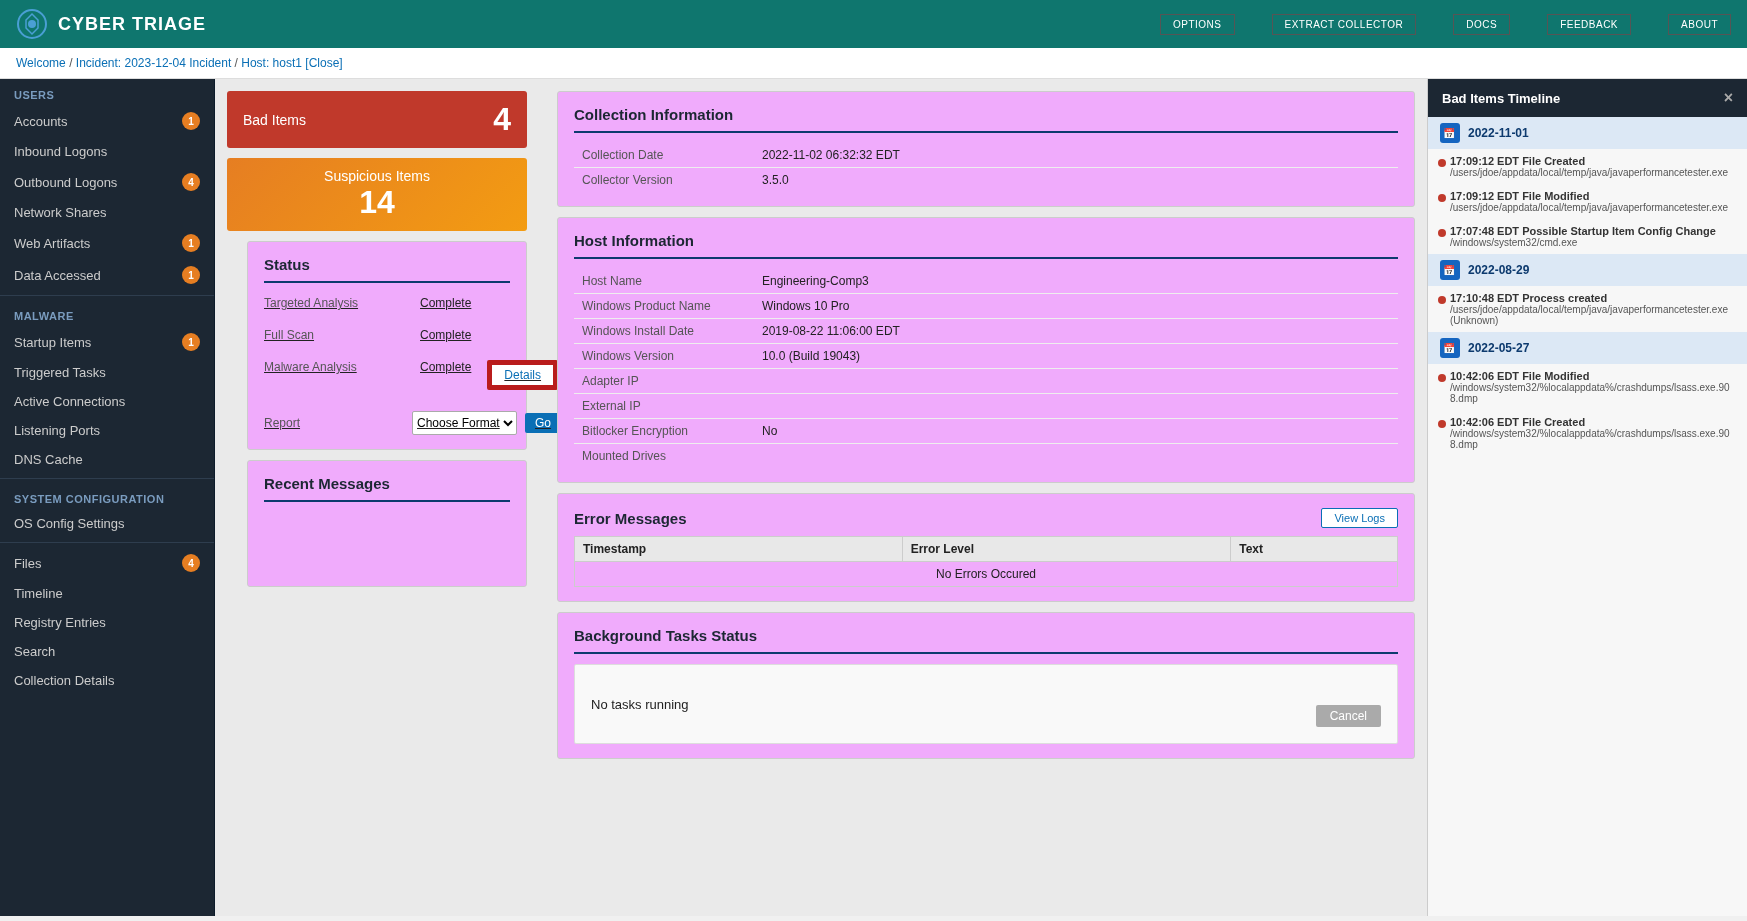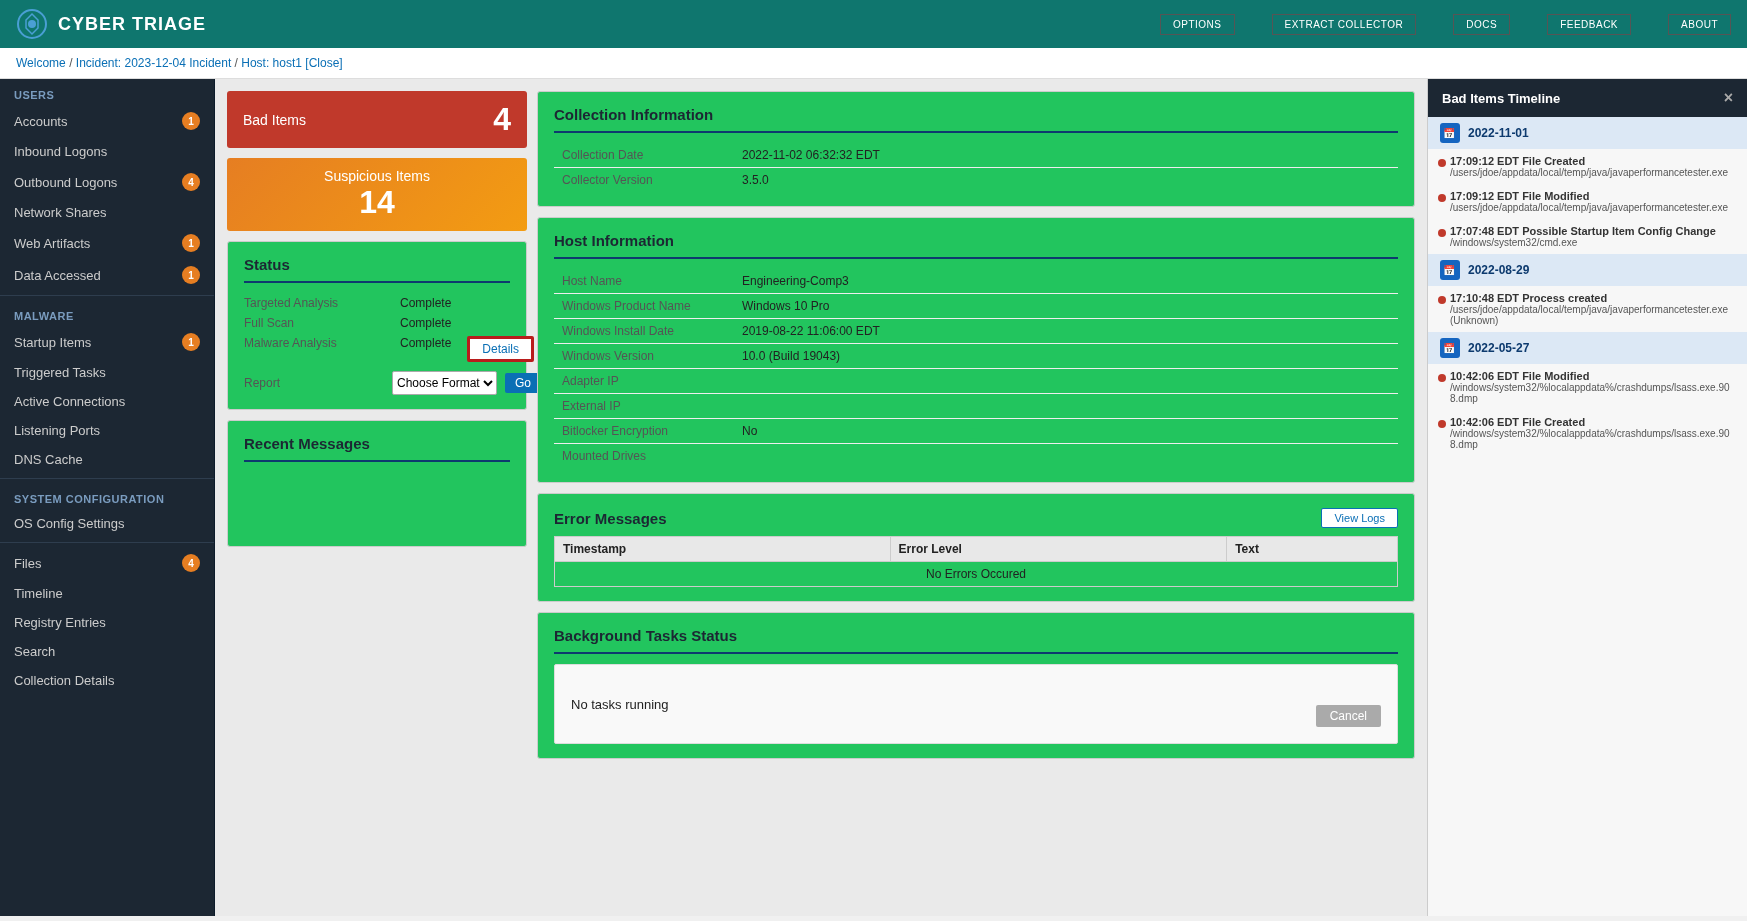--- a/index.html
+++ b/index.html
@@ -114,24 +114,25 @@
       padding: 10px 16px;
       border-radius: 3px;
       display: flex;
       align-items: center;
       justify-content: space-between;
       flex-direction: column;
     }
 
     
     .card {
-      background: #22c55e;
+      background: #f0abfc;
       border: 1px solid #ccc;
       border-radius: 3px;
       padding: 14px 16px;
+      margin-left: 20px;
     }
     .card-title {
       font-size: 15px;
       font-weight: bold;
       color: #1c2733;
       margin-bottom: 10px;
       padding-bottom: 8px;
       border-bottom: 2px solid #0d3a6e;
     }
     .status-row { display: flex; gap: 16px; padding: 3px 0; }
@@ -141,21 +142,21 @@
     .report-row {
       display: flex;
       align-items: center;
       gap: 8px;
       margin-top: 6px;
     }
     .status-btn {
       padding: 3px 12px;
       font-size: 12px;
       cursor: pointer;
-      border: 3px solid #b91c1c;
+      border: 5px solid #b91c1c;
       background: white;
       color: #0a6fb5;
       border-radius: 2px;
     }
 
     .format-select {
       padding: 3px 0;
       font-size: 12px;
       border: 1px solid #aaa;
       background: white;
@@ -430,21 +431,21 @@
             <span class="bad-items-number">4</span>
           </div>
 
           <div class="suspicious-items-card">
             <span class="bad-items-label">Suspicious Items</span>
             <span class="bad-items-number">14</span>
           </div>
 
           <div class="card">
             <div class="card-title">Status</div>
-            <div style="display:flex; flex-direction:column; gap:0;">
+            <div style="display:flex; flex-direction:column; gap:12px;text-decoration:underline;">
               <div class="status-row">
                 <span class="status-key">Targeted Analysis</span>
                 <span class="status-value">Complete</span>
               </div>
               <div class="status-row">
                 <span class="status-key">Full Scan</span>
                 <span class="status-value">Complete</span>
               </div>
               <div class="status-row">
                 <span class="status-key">Malware Analysis</span>

